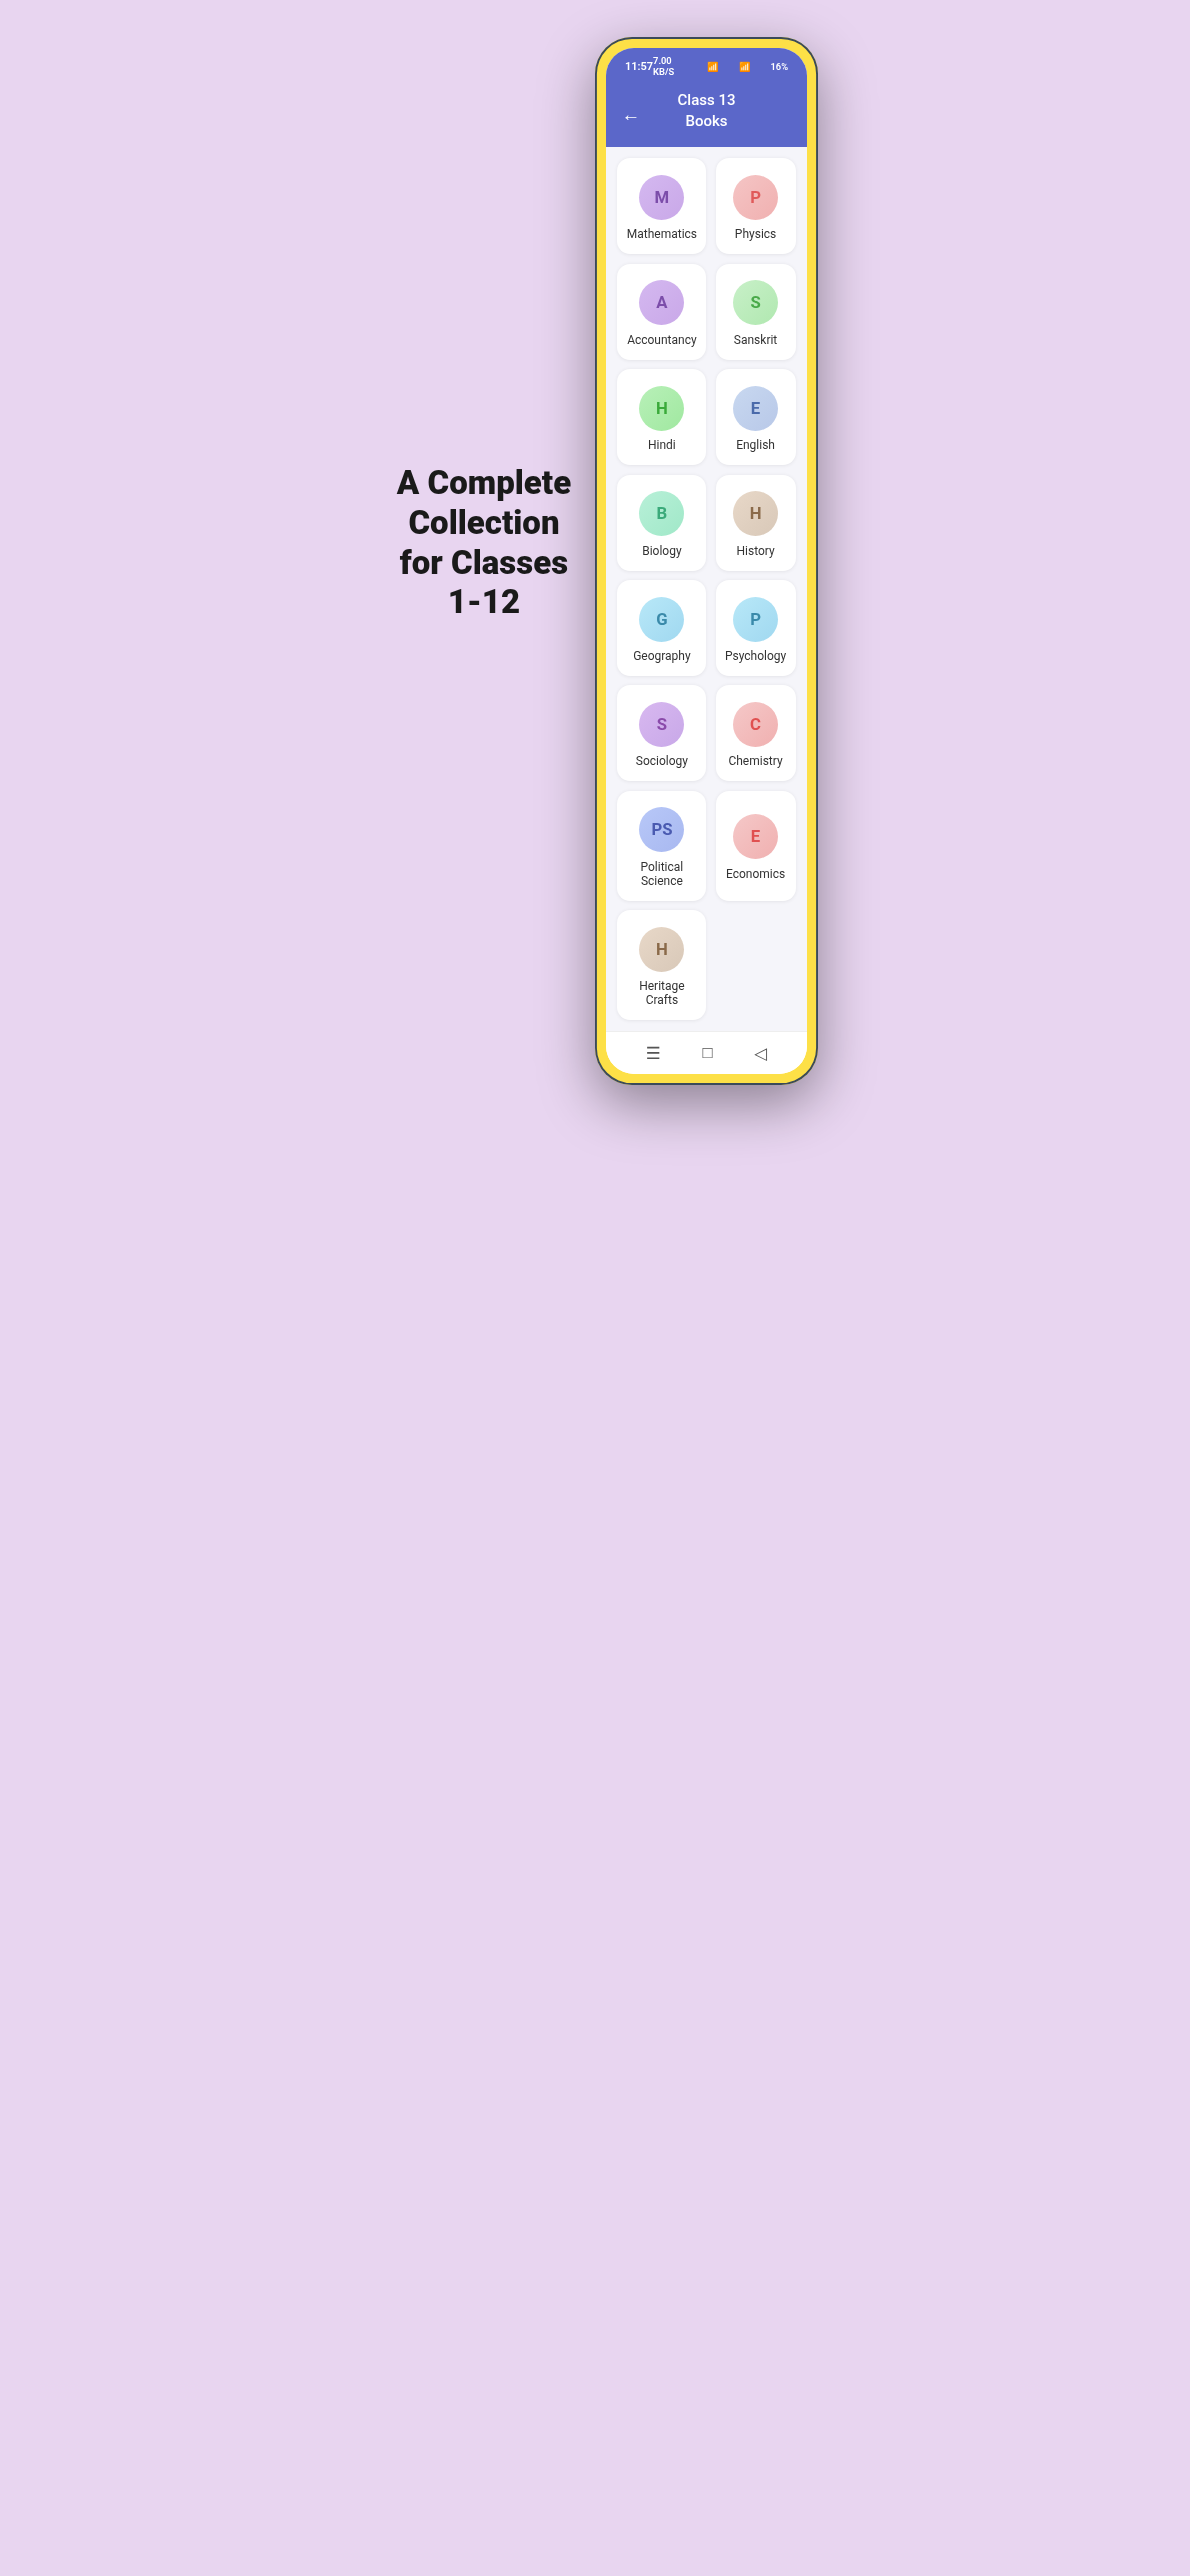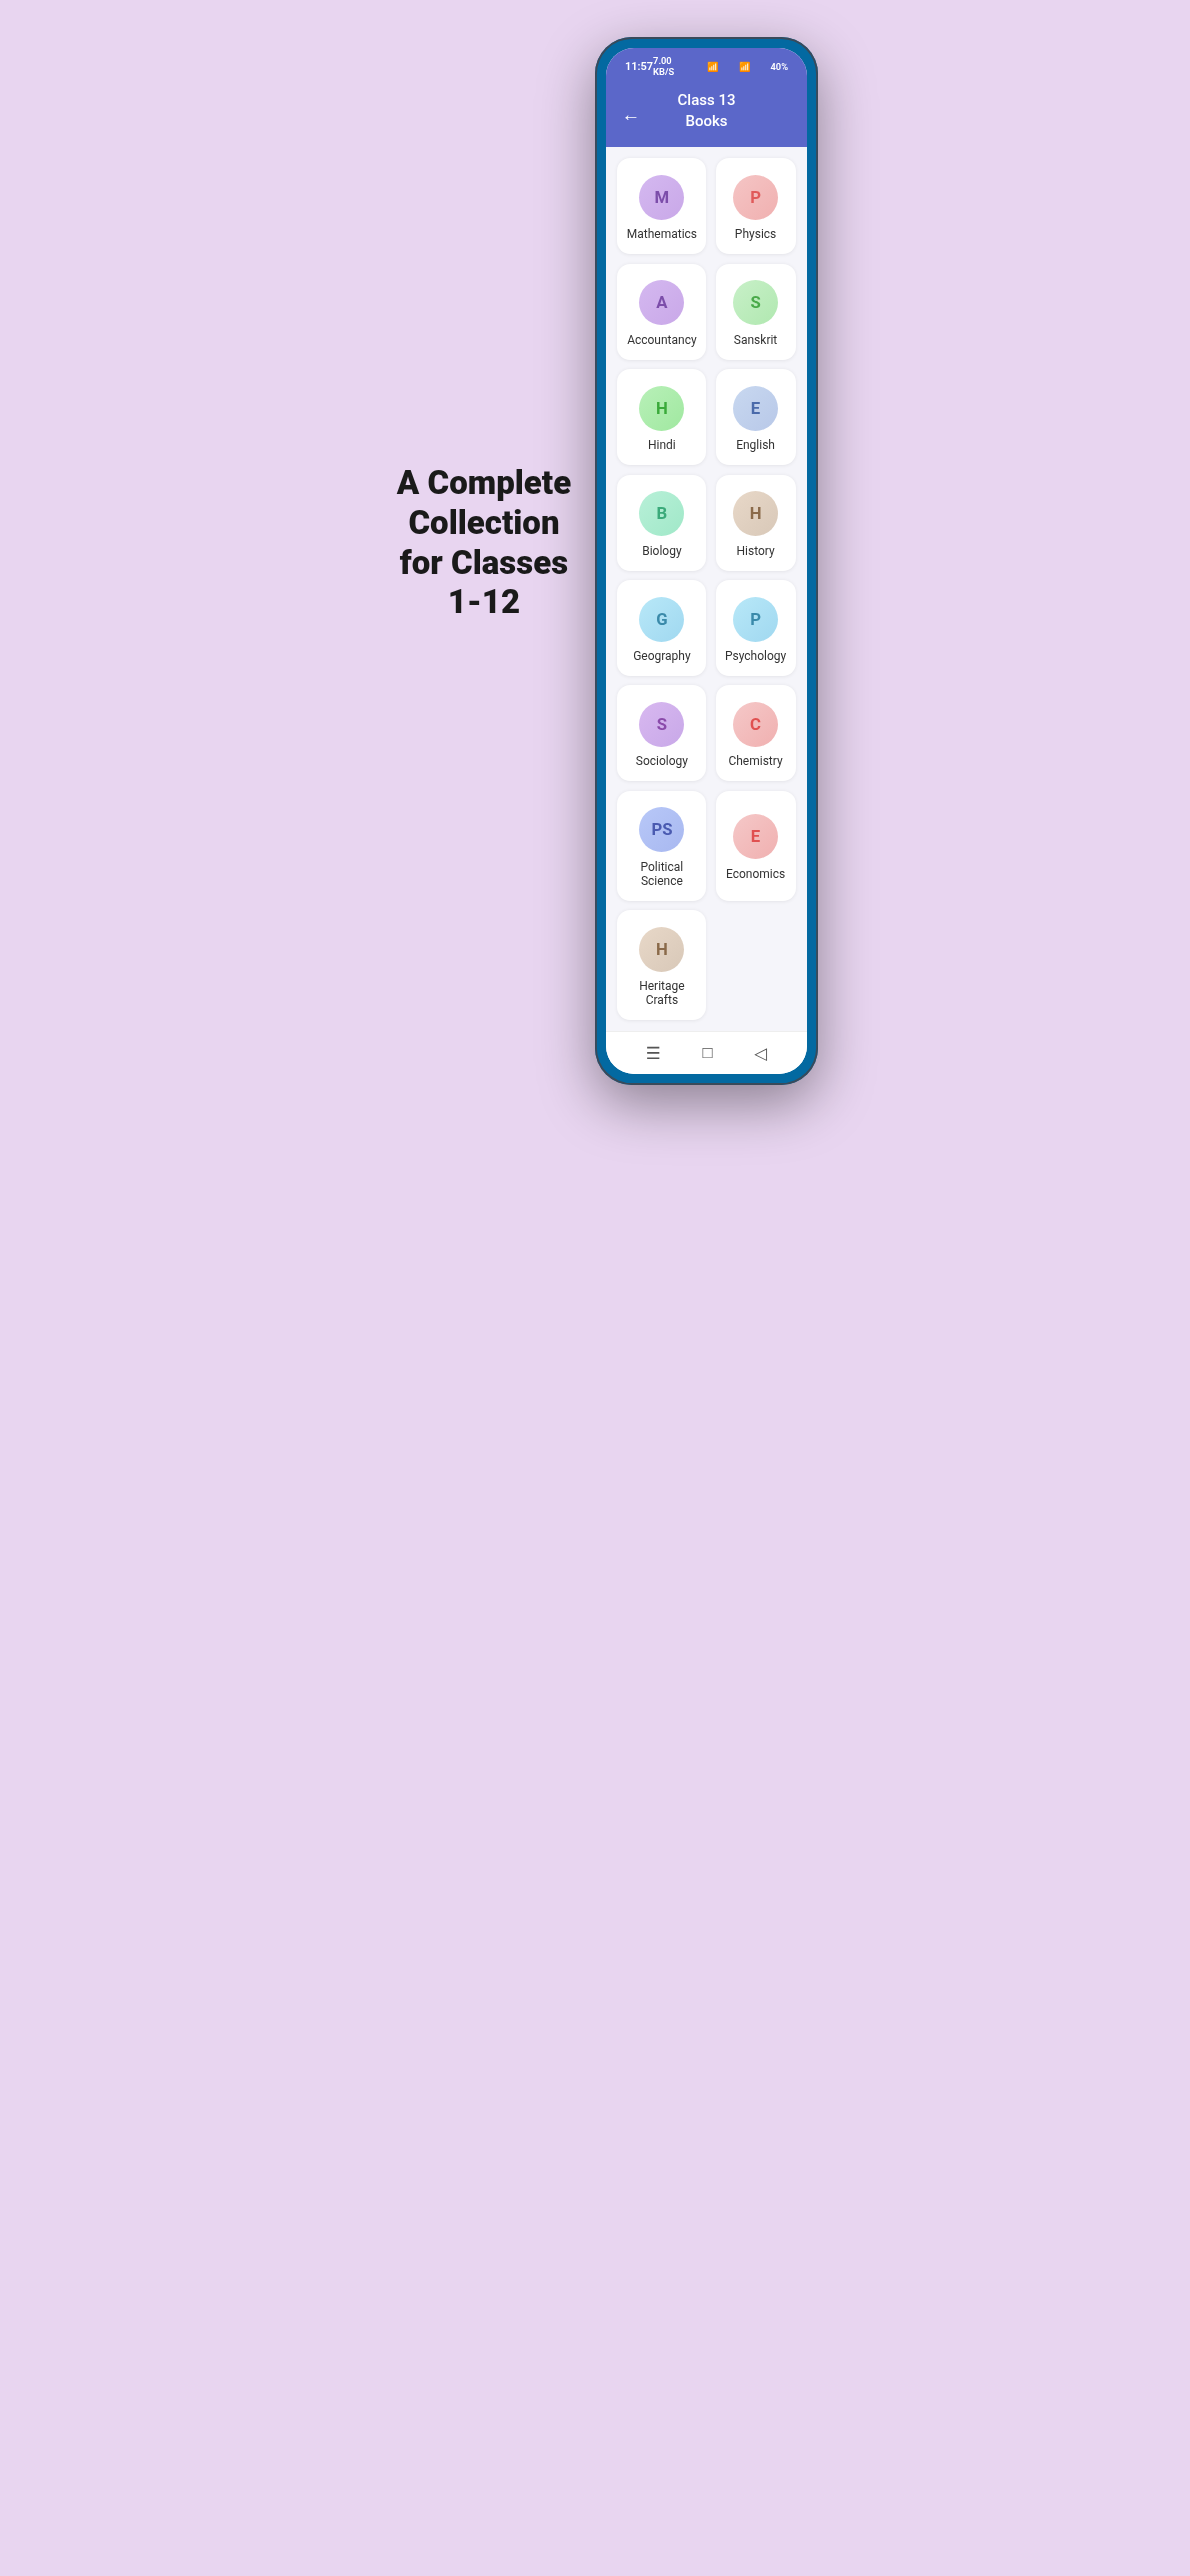--- a/index.html
+++ b/index.html
@@ -26,21 +26,21 @@
       font-weight: 900;
       color: #1a1a1a;
       text-align: center;
       line-height: 1.2;
       margin-bottom: 37px;
       padding: 0 18.5px;
     }
 
     .phone-outer {
       width: 271px;
-      background: #0369a1;
+      background: #fde047;
       border-radius: 37px;
       padding: 11px;
       box-shadow: 0 18.5px 56px rgba(0,0,0,0.4), inset 0 0 0 1.9px #3a4a5a;
       position: relative;
     }
 
     .phone-inner {
       border-radius: 28px;
       overflow: hidden;
       background: #fff;
@@ -175,21 +175,21 @@
 
   <div class="phone-outer">
     <div class="phone-inner">
 
       <div class="status-bar">
         <span>11:57</span>
         <div class="status-right">
           <span>7.00 KB/S</span>
           <span>📶</span>
           <span>📶</span>
-          <span>40%</span>
+          <span>16%</span>
         </div>
       </div>
 
       <div class="app-header">
         <span class="back-btn">←</span>
         <div class="app-header-title">
           <div>Class 13</div>
           <div>Books</div>
         </div>
       </div>

